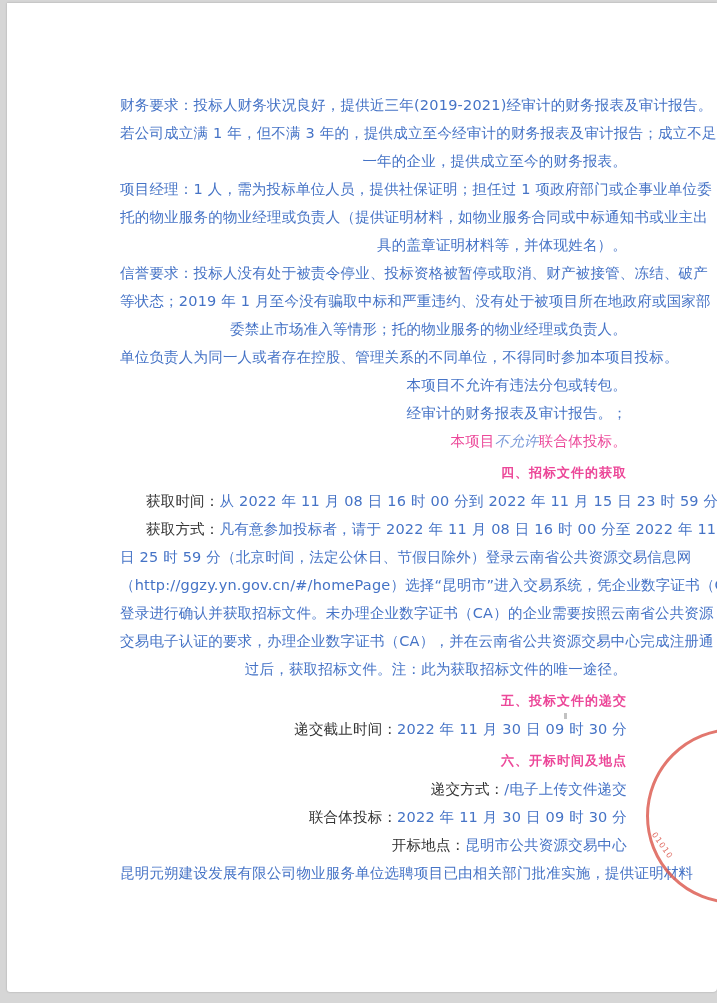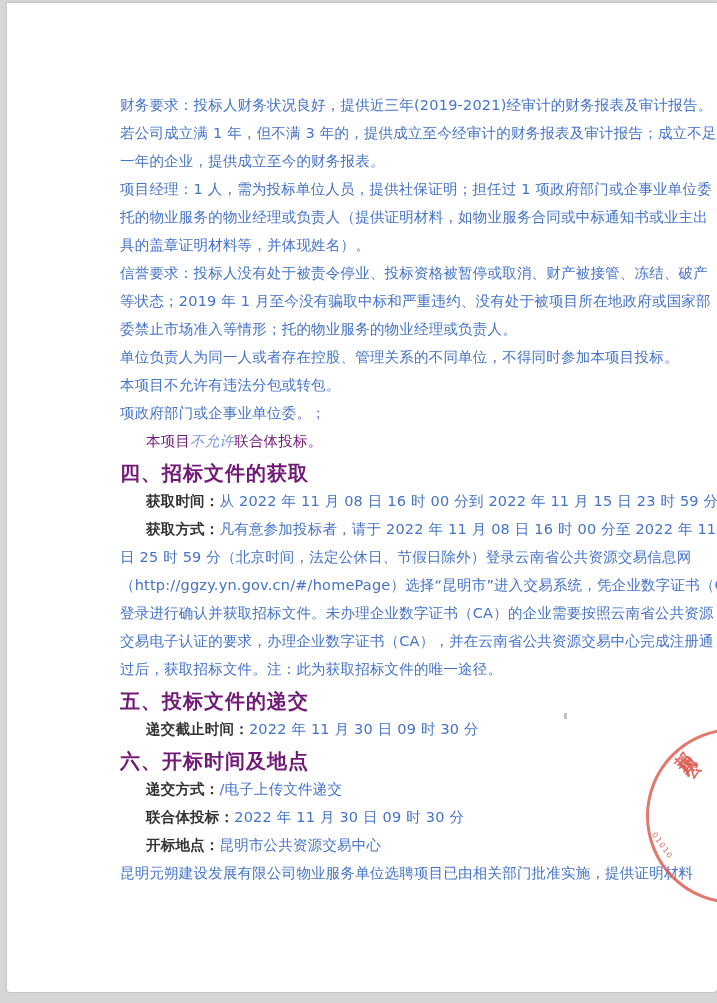--- a/index.html
+++ b/index.html
@@ -8,40 +8,41 @@
     background:#d6d6d6;
     font-family:"DejaVu Sans","Liberation Sans",sans-serif;
     position:relative;overflow:hidden;
   }
   .page{
     position:absolute;top:3px;left:7px;right:0;bottom:11px;
     background:#ffffff;
     border-radius:0 0 4px 3px;
     box-shadow:0 0 2px rgba(0,0,0,.25);
     overflow:hidden;
+    text-align:right;
   }
   .doc-body{
     position:absolute;top:0;left:0;right:0;bottom:0;
     padding:88px 90px 0 113px;
     box-sizing:border-box;
   }
   .line{
     line-height:28px;height:28px;
     font-size:14.5px;
     white-space:nowrap;
     letter-spacing:.2px;
   }
   .line.heading{
-    font-size:20px;font-weight:bold;color:#2a2a2a;
+    font-size:13px;font-weight:bold;color:#2a2a2a;
     margin-top:4px;letter-spacing:1px;
   }
   .line.indent{padding-left:26px;}
   .blue{color:#4573c6;}
-  .black{color:#701a75;}
-  .label{color:#333333;font-weight:bold;}
+  .black{color:#ec4899;}
+  .label{color:#333333;font-weight:normal;}
   .blue-italic{color:#7b9bd9;font-style:italic;}
   
   .seal{
     position:absolute;top:725px;right:-105px;
     width:170px;height:170px;
     border:3px solid rgba(221,95,85,.85);
     border-radius:50%;
     pointer-events:none;
   }
   .seal-chars{
@@ -76,21 +77,21 @@
       <div class="line para"><span class="blue">若公司成立满 1 年，但不满 3 年的，提供成立至今经审计的财务报表及审计报告；成立不足</span></div>
       <div class="line para"><span class="blue">一年的企业，提供成立至今的财务报表。</span></div>
       <div class="line para"><span class="blue">项目经理：1 人，需为投标单位人员，提供社保证明；担任过 1 项政府部门或企事业单位委</span></div>
       <div class="line para"><span class="blue">托的物业服务的物业经理或负责人（提供证明材料，如物业服务合同或中标通知书或业主出</span></div>
       <div class="line para"><span class="blue">具的盖章证明材料等，并体现姓名）。</span></div>
       <div class="line para"><span class="blue">信誉要求：投标人没有处于被责令停业、投标资格被暂停或取消、财产被接管、冻结、破产</span></div>
       <div class="line para"><span class="blue">等状态；2019 年 1 月至今没有骗取中标和严重违约、没有处于被项目所在地政府或国家部</span></div>
       <div class="line para"><span class="blue">委禁止市场准入等情形；托的物业服务的物业经理或负责人。</span></div>
       <div class="line para"><span class="blue">单位负责人为同一人或者存在控股、管理关系的不同单位，不得同时参加本项目投标。</span></div>
       <div class="line para"><span class="blue">本项目不允许有违法分包或转包。</span></div>
-      <div class="line para"><span class="blue">项政府部门或企事业单位委。；</span></div>
+      <div class="line para"><span class="blue">经审计的财务报表及审计报告。；</span></div>
       <div class="line para indent"><span class="black">本项目</span><span class="blue-italic">不允许</span><span class="black">联合体投标。</span></div>
       <div class="line heading"><span class="black">四、招标文件的获取</span></div>
       <div class="line para indent"><span class="label">获取时间：</span><span class="blue">从 2022 年 11 月 08 日  16 时 00 分到 2022 年 11 月 15 日  23 时 59 分</span></div>
       <div class="line para indent"><span class="label">获取方式：</span><span class="blue">凡有意参加投标者，请于 2022 年 11 月 08 日 16 时 00 分至 2022 年 11 月 15</span></div>
       <div class="line para"><span class="blue">日 25 时 59 分（北京时间，法定公休日、节假日除外）登录云南省公共资源交易信息网</span></div>
       <div class="line para"><span class="blue">（http://ggzy.yn.gov.cn/#/homePage）选择“昆明市”进入交易系统，凭企业数字证书（CA）</span></div>
       <div class="line para"><span class="blue">登录进行确认并获取招标文件。未办理企业数字证书（CA）的企业需要按照云南省公共资源</span></div>
       <div class="line para"><span class="blue">交易电子认证的要求，办理企业数字证书（CA），并在云南省公共资源交易中心完成注册通</span></div>
       <div class="line para"><span class="blue">过后，获取招标文件。注：此为获取招标文件的唯一途径。</span></div>
       <div class="line heading"><span class="black">五、投标文件的递交</span></div>

